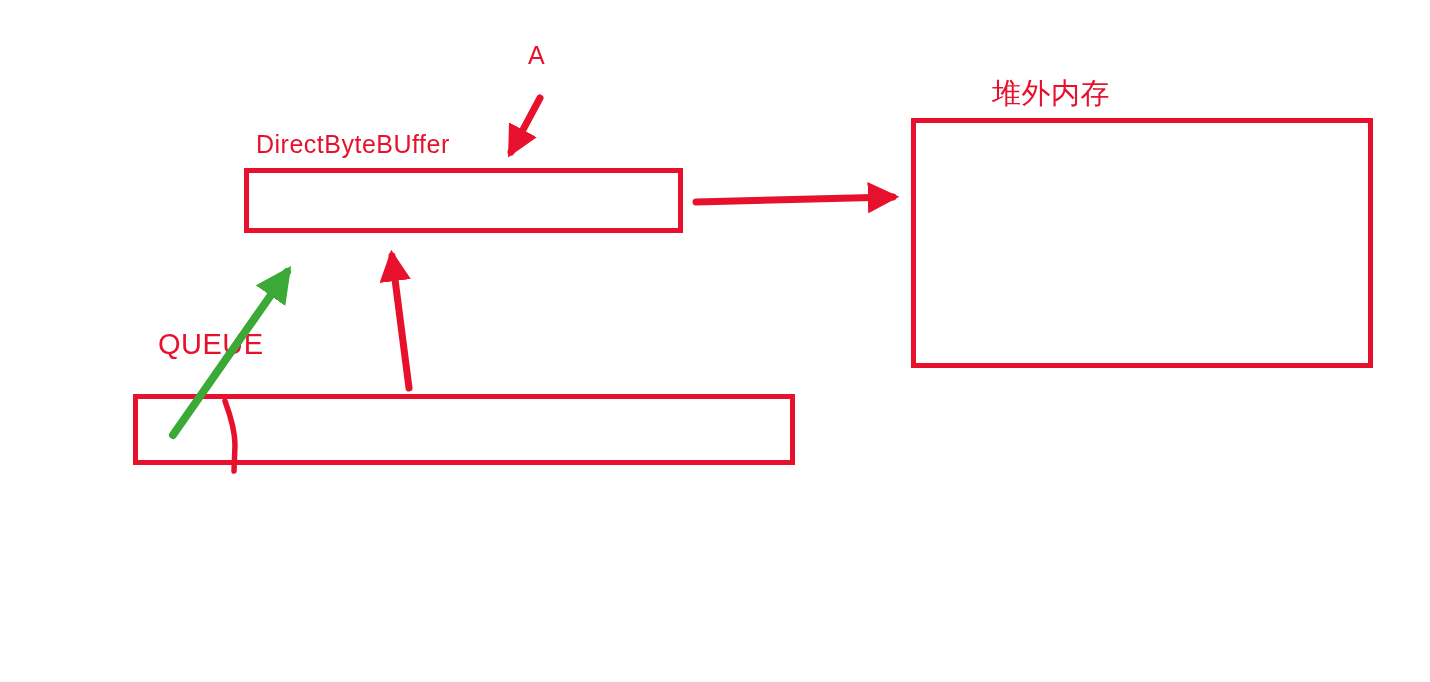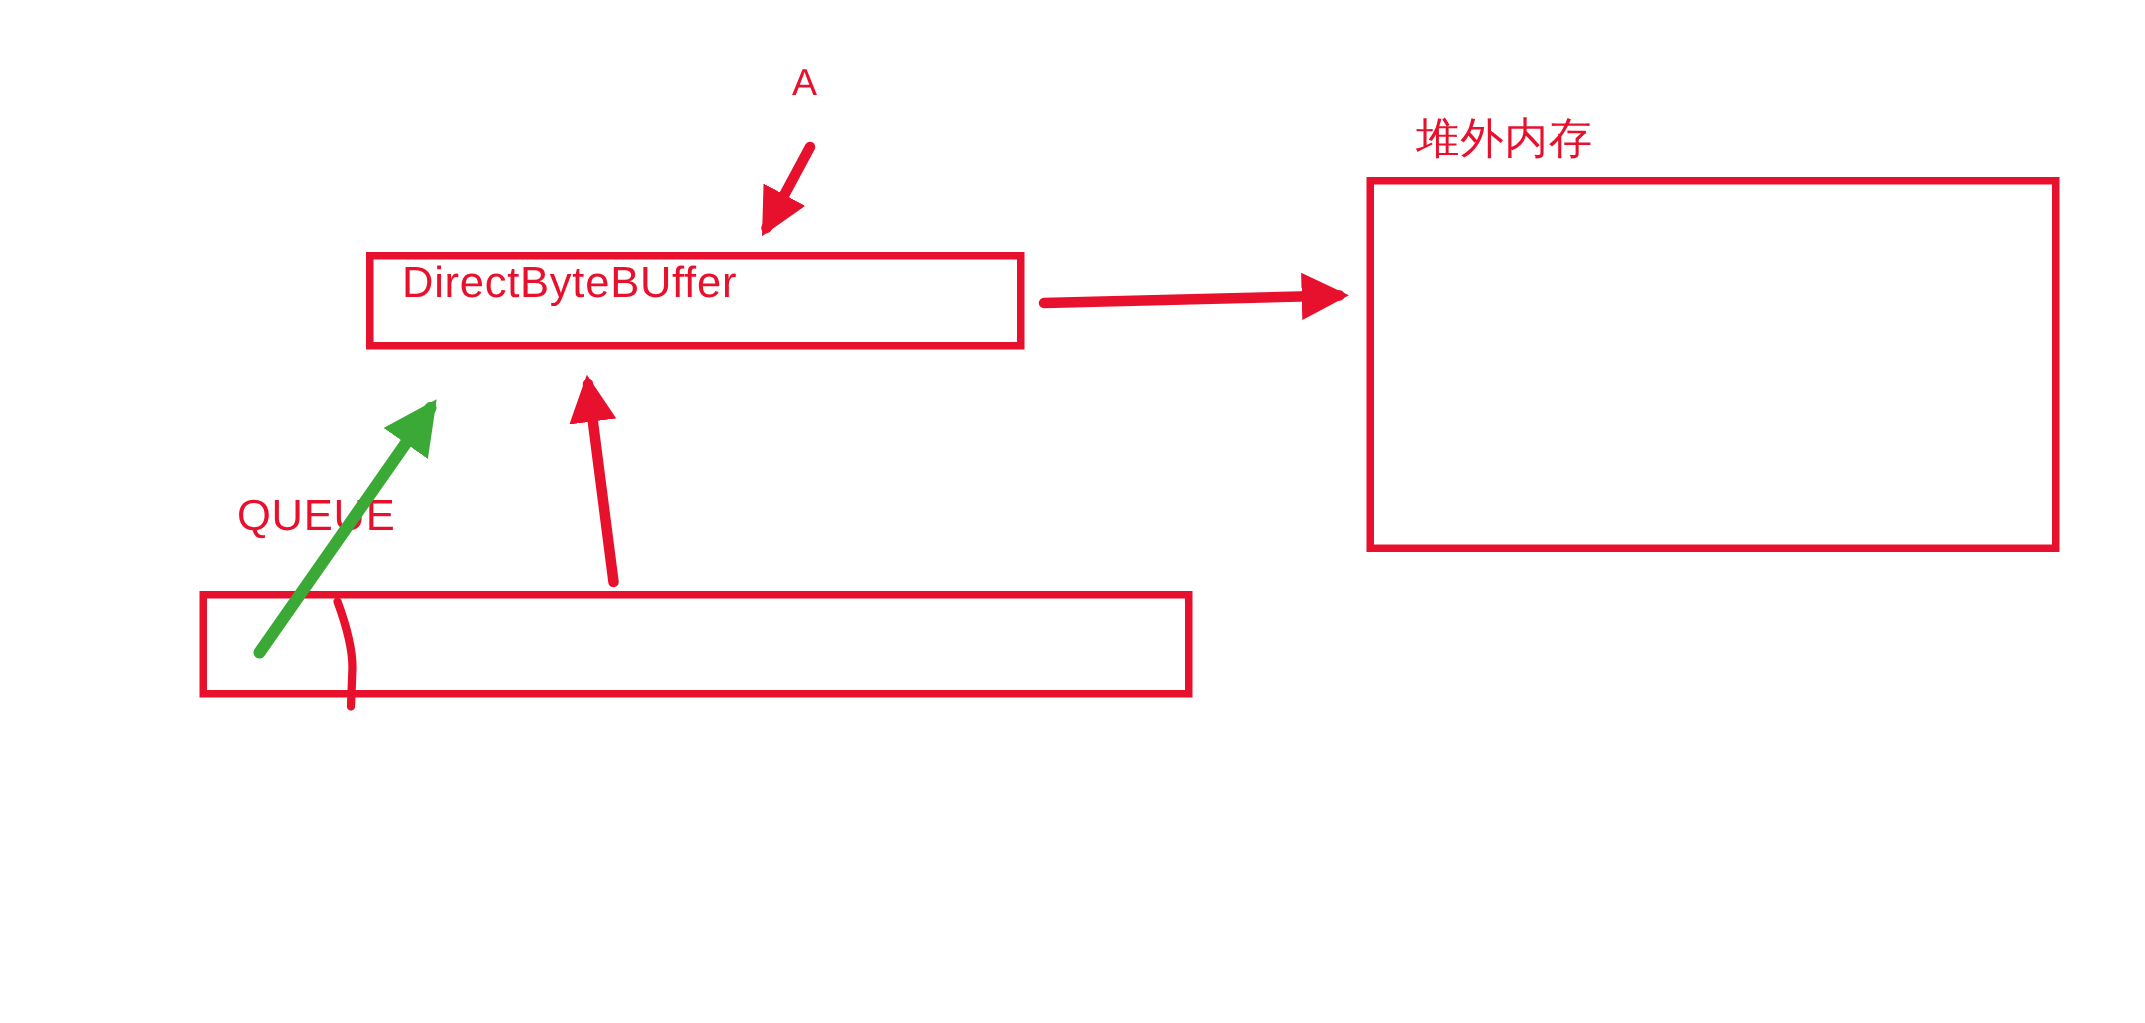--- a/index.html
+++ b/index.html
@@ -16,22 +16,22 @@
     font-family: "Liberation Sans", sans-serif;
   }
   .label {
     position: absolute;
     color: var(--red, #e8112d);
     white-space: nowrap;
     line-height: 1;
     letter-spacing: 0.5px;
   }
   .label-a            { left: 528px; top: 43px;  font-size: 25px; }
-  .label-dbb          { left: 268px; top: 132px; font-size: 29px; margin-top: 43px; }
-  .label-offheap      { left: 944px; top: 79px;  font-size: 29px; }
+  .label-dbb          { left: 256px; top: 132px; font-size: 25px; }
+  .label-offheap      { left: 992px; top: 79px;  font-size: 29px; }
   .label-queue        { left: 158px; top: 330px; font-size: 29px; }
   .box {
     position: absolute;
     border: 5px solid var(--red, #e8112d);
     background: transparent;
     box-sizing: border-box;
   }
   .box-dbb     { left: 244px; top: 168px; width: 439px; height: 65px; }
   .box-offheap { left: 911px; top: 118px; width: 462px; height: 250px; }
   .box-queue   { left: 133px; top: 394px; width: 662px; height: 71px; }

